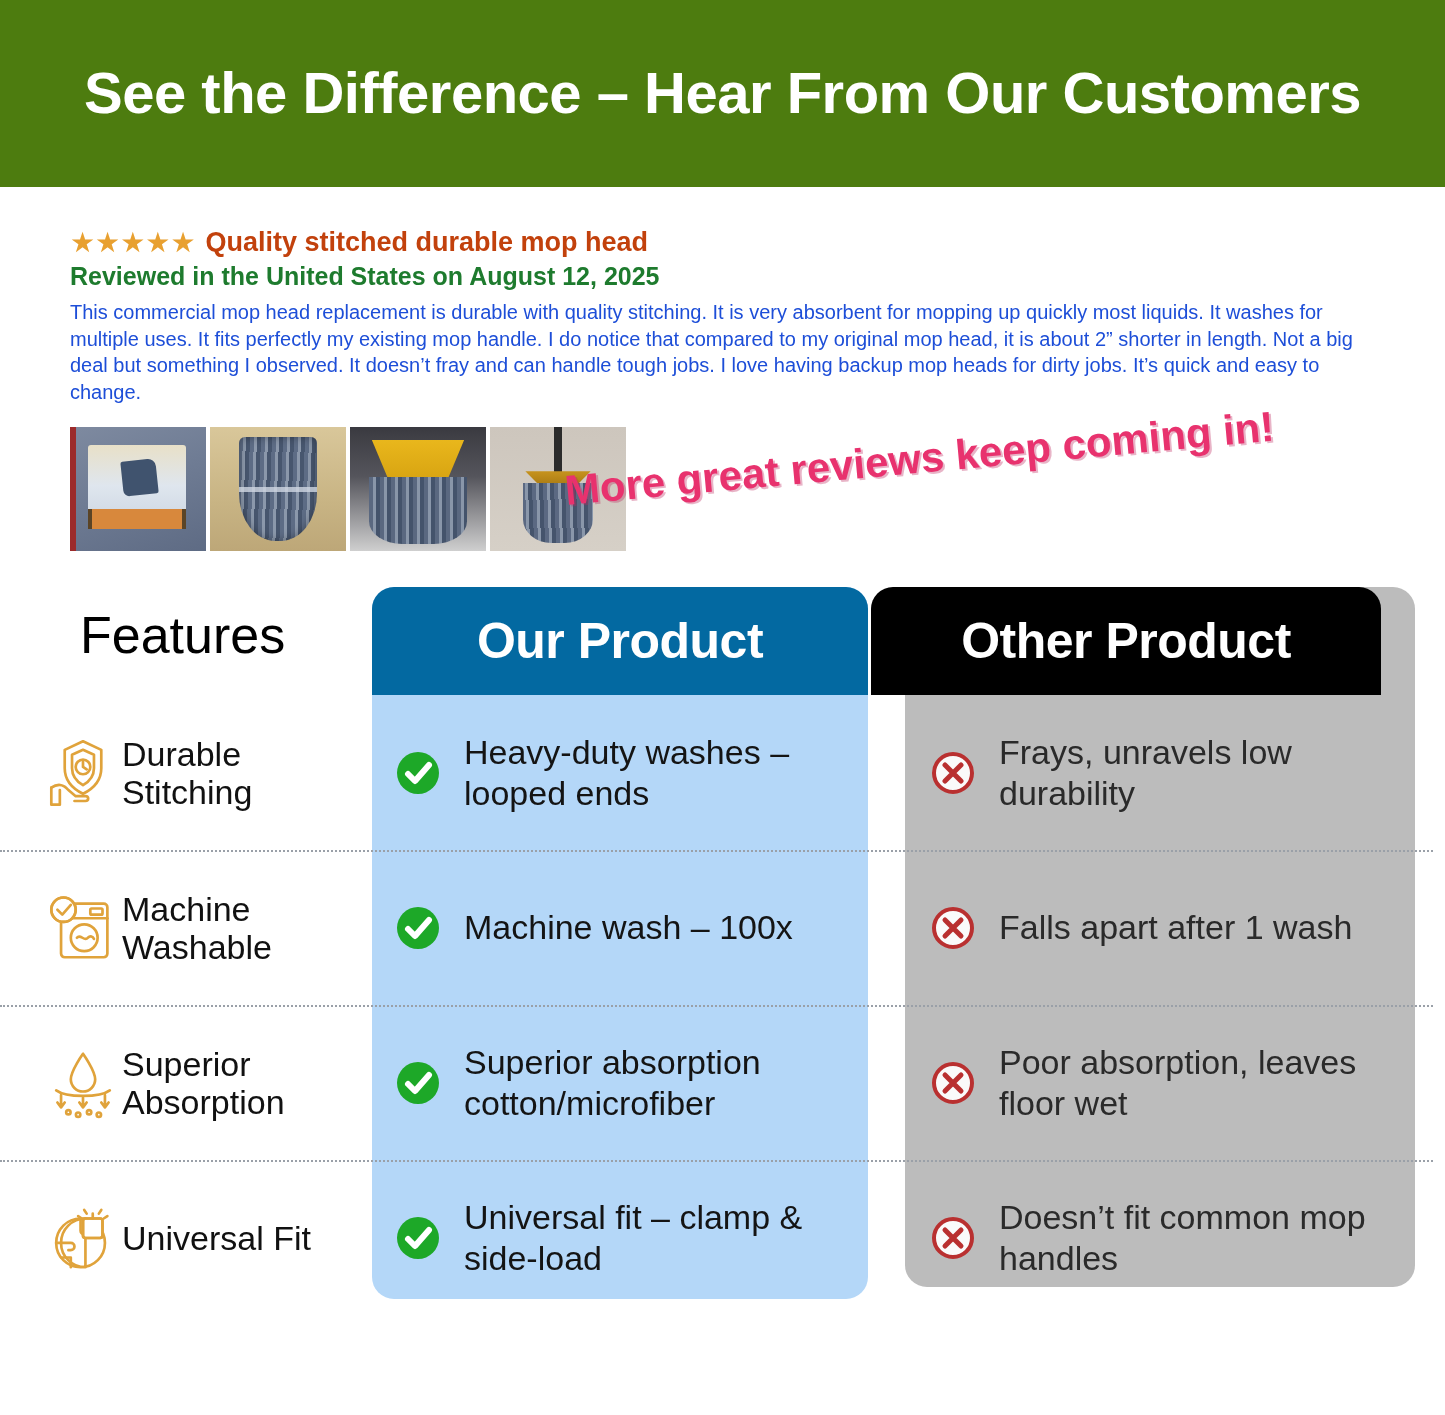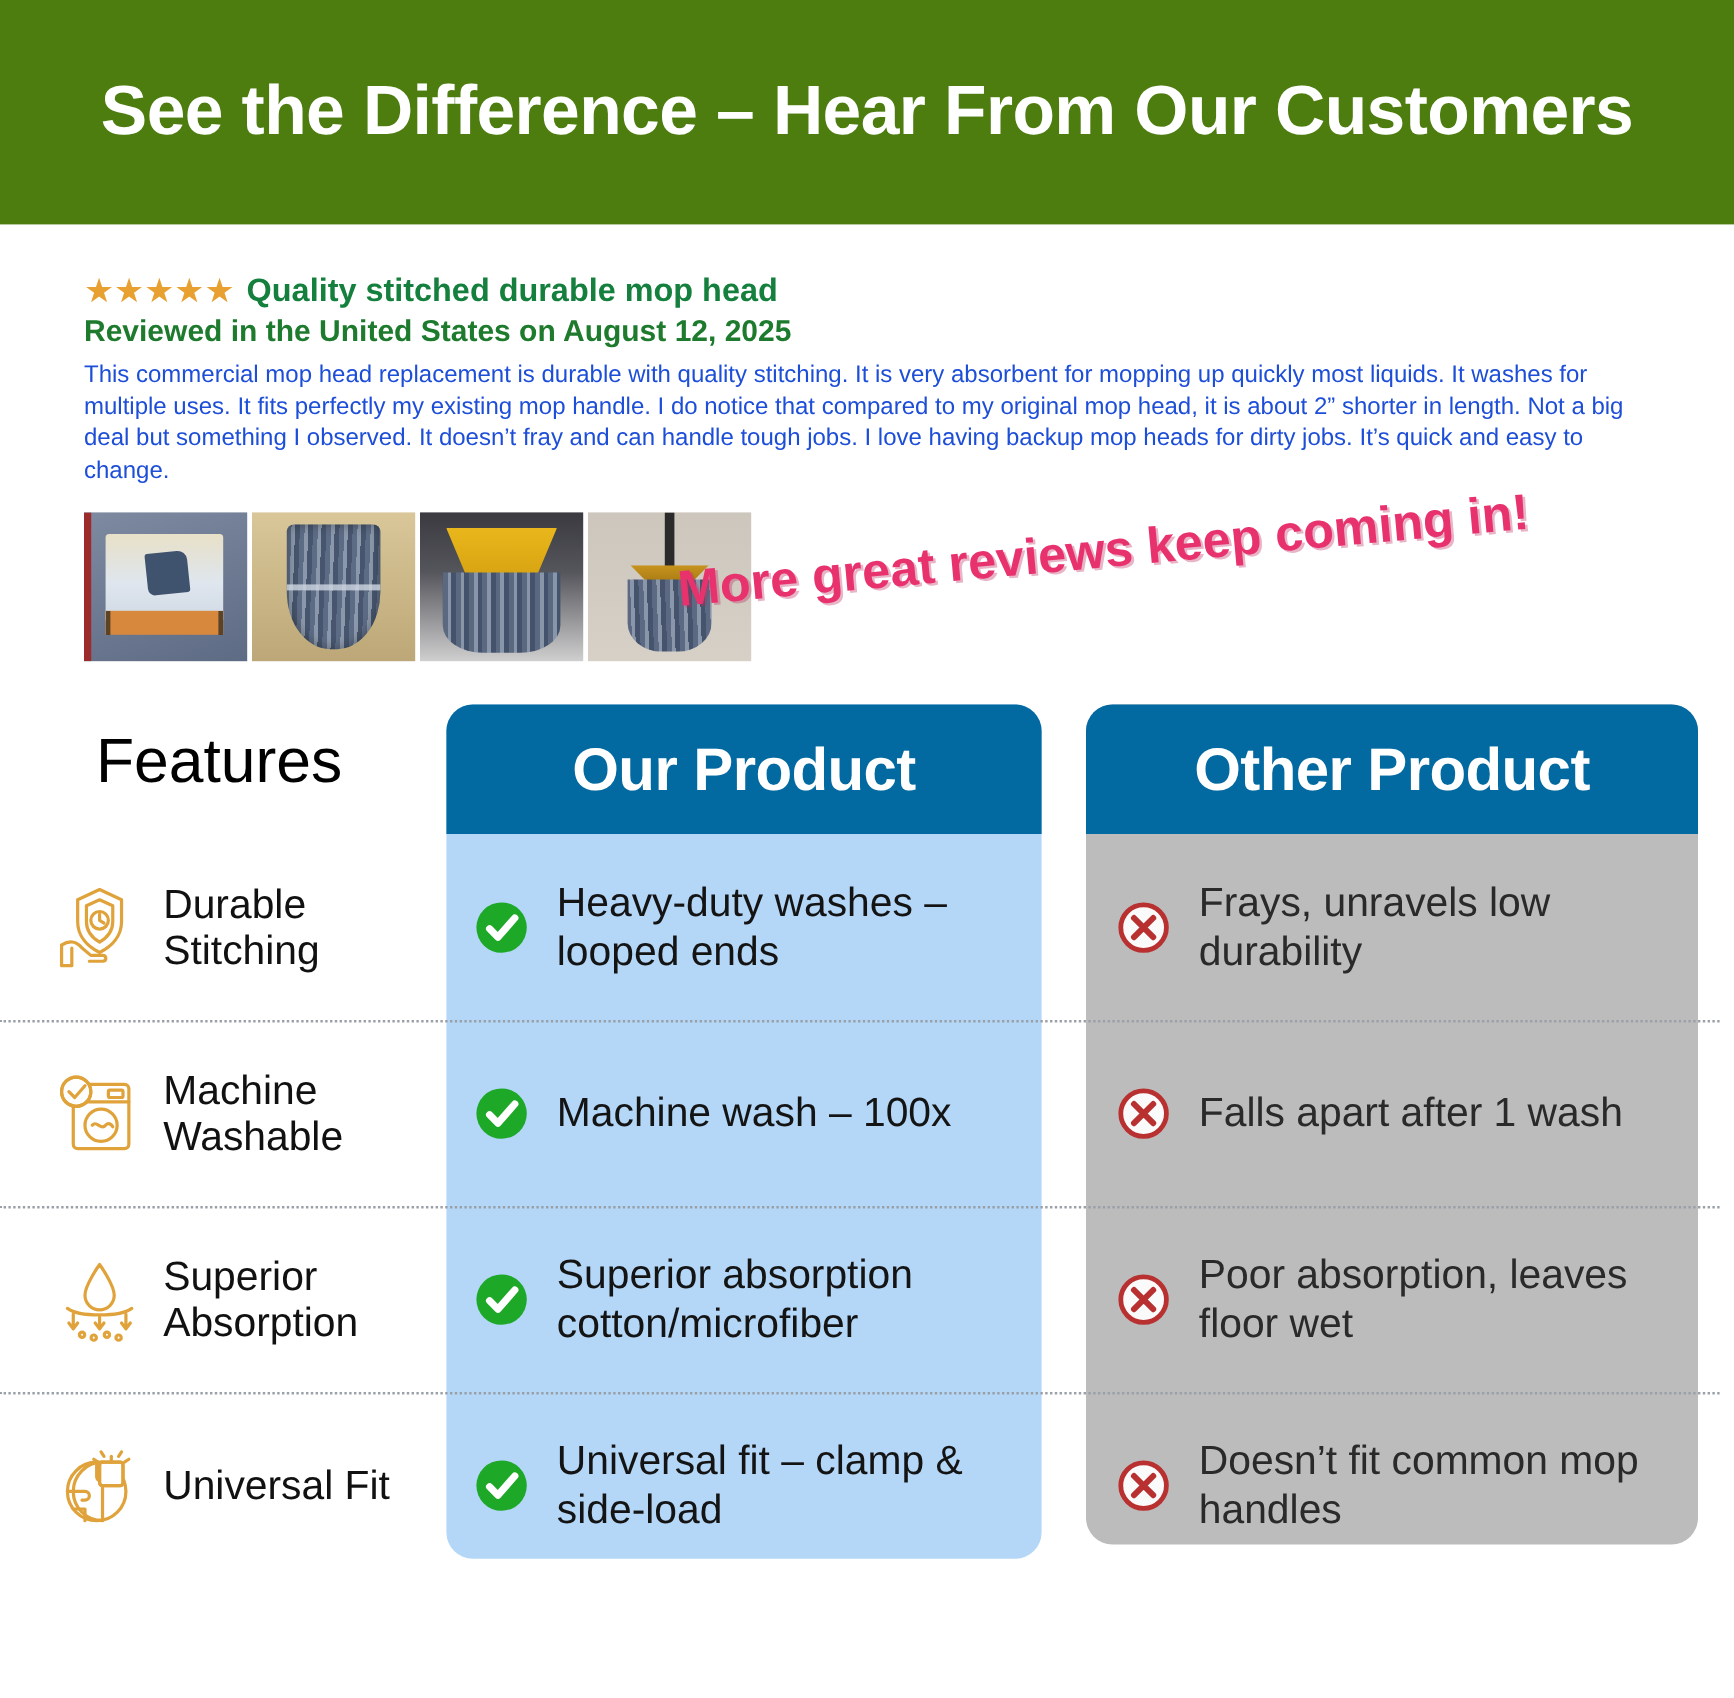--- a/index.html
+++ b/index.html
@@ -44,21 +44,21 @@
   }
   .stars {
     color: #E8A030;
     font-size: 28px;
     letter-spacing: 0px;
     line-height: 1;
   }
   .review-title {
     font-size: 27px;
     font-weight: bold;
-    color: #15803d;
+    color: #c2410c;
   }
   .review-date {
     font-size: 25px;
     font-weight: bold;
     color: #1E7B2E;
     margin-bottom: 8px;
   }
   .review-body {
     font-size: 20px;
     line-height: 1.33;
@@ -194,22 +194,22 @@
     font-size: 50px;
     font-weight: bold;
     letter-spacing: -0.5px;
   }
   .col-head.ours {
     left: 372px; width: 496px;
     background: #0369a1;
     border-radius: 22px 22px 0 0;
   }
   .col-head.other {
-    left: 905px; width: 510px;
-    background: #0369a1;
+    left: 871px; width: 510px;
+    background: #000000;
     border-radius: 22px 22px 0 0;
   }
   .features-head {
     position: absolute;
     left: 80px; top: 18px;
     font-size: 52px;
     font-weight: normal;
     color: #000000;
     z-index: 2;
   }
@@ -232,21 +232,20 @@
     content: "";
     position: absolute;
     left: 0; right: 12px; top: 0;
     border-top: 2px dotted #9aa0a8;
   }
 
   .cell-feature {
     width: 372px;
     display: flex;
     align-items: center;
-    gap: 14px;
     padding-left: 44px;
   }
   .feat-icon { width: 78px; height: 78px; flex: 0 0 78px; }
   .feat-label {
     font-size: 34px;
     color: #111111;
     line-height: 1.12;
     max-width: 230px;
   }
 

